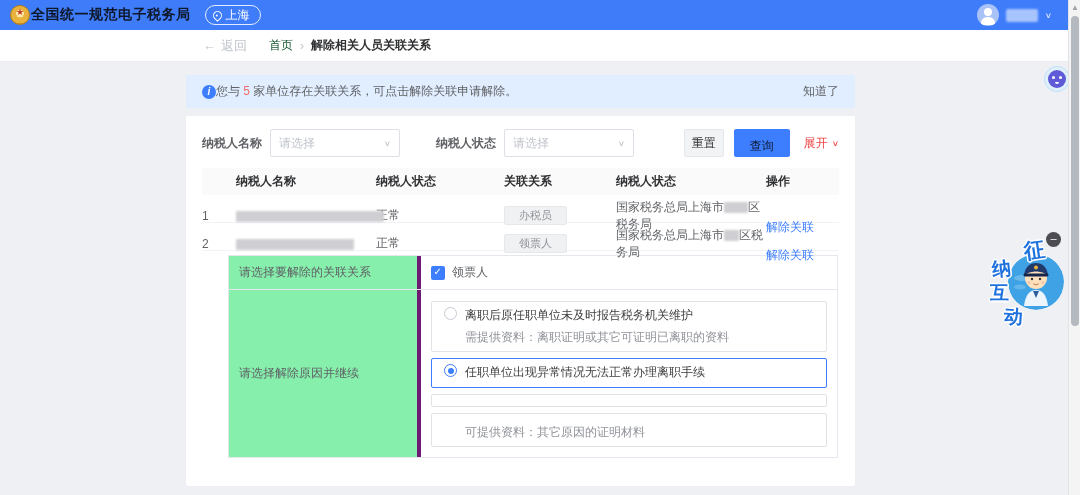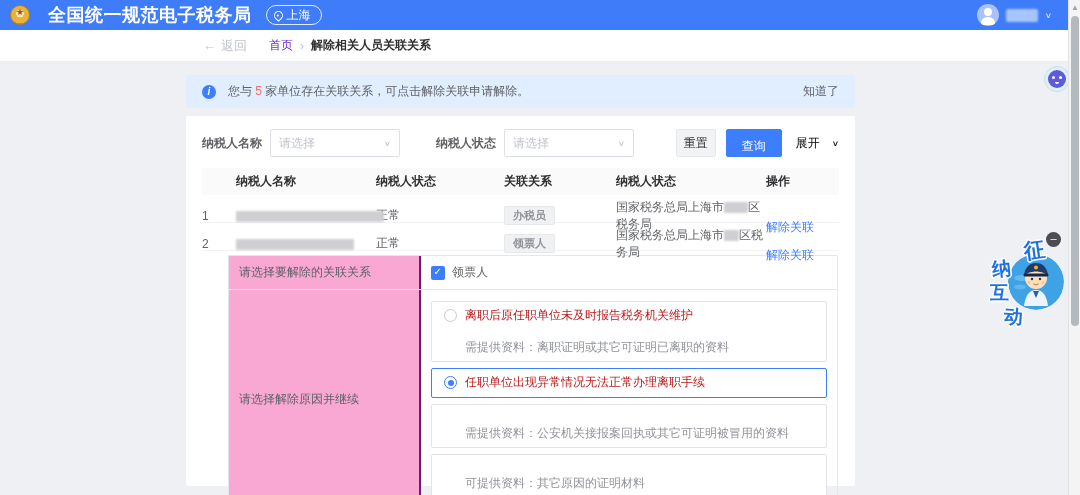--- a/index.html
+++ b/index.html
@@ -10,21 +10,21 @@
     font-size:12px; color:#606266; background:#eef0f4;
   }
   
   .topbar { position:absolute; left:0; top:0; width:1080px; height:30px;
     background:#3e7cfa; display:flex; align-items:center; padding:0 10px; z-index:5; }
   .emblem { width:20px; height:20px; border-radius:50%;
     background:radial-gradient(circle at 50% 42%, #ffe9a8 0 28%, #e8b23c 29% 70%, #c98f1f 71%);
     border:1px solid #b3801a; position:relative; flex:0 0 auto; }
   .emblem::after { content:"★"; position:absolute; left:0; right:0; top:1px;
     text-align:center; font-size:9px; color:#c0392b; }
-  .app-title { color:#ffffff; font-size:18px; font-weight:bold; margin-left:18px; letter-spacing:.5px; }
+  .app-title { color:#0f172a; font-size:14px; font-weight:bold; margin-left:1px; letter-spacing:.5px; }
   .loc-pill { margin-left:14px; height:20px; border:1px solid rgba(255,255,255,.85);
     border-radius:10px; display:flex; align-items:center; padding:0 10px 0 7px;
     color:#fff; font-size:12px; gap:4px; cursor:pointer; }
   .pin { width:9px; height:9px; border:1.5px solid #fff; border-radius:50% 50% 50% 0;
     transform:rotate(-45deg); position:relative; }
   .pin::after { content:""; position:absolute; left:2px; top:2px; width:2px; height:2px;
     border-radius:50%; background:#fff; }
   .top-right { margin-left:auto; display:flex; align-items:center; gap:7px; padding-right:18px; }
   .avatar { width:22px; height:22px; border-radius:50%; background:#a9c3f8;
     position:relative; overflow:hidden; }
@@ -32,85 +32,85 @@
     border-radius:50%; background:#fff; }
   .avatar::after { content:""; position:absolute; left:4px; top:13px; width:14px; height:8px;
     border-radius:7px 7px 2px 2px; background:#fff; }
   .user-redacted { width:32px; height:13px; border-radius:2px;
     background:rgba(255,255,255,.55); filter:blur(1px); }
   .chev-white { color:#dbe6ff; font-size:10px; transform:scaleY(.8); }
   
   .crumbbar { position:absolute; left:0; top:30px; width:1080px; height:32px; background:#fff;
     border-bottom:1px solid #ebedf0; display:flex; align-items:center; padding-left:203px; }
   .back { color:#c0c4cc; display:flex; align-items:center; gap:5px; cursor:pointer; font-size:13px; }
-  .crumb-home { margin-left:22px; color:#6d28d9; cursor:pointer; }
+  .crumb-home { margin-left:22px; color:#14532d; cursor:pointer; }
   .crumb-sep { margin:0 7px; color:#c0c4cc; }
   .crumb-cur { color:#303133; font-weight:bold; }
   
   .notice { position:absolute; left:186px; top:75px; width:669px; height:33px;
     background:#e1eeff; border-radius:2px; display:flex; align-items:center; padding:0 16px; }
   .info-ic { width:14px; height:14px; border-radius:50%; background:#3d7eff; color:#fff;
     font-size:10px; font-weight:bold; text-align:center; line-height:14px; flex:0 0 auto;
     font-style:italic; }
-  .notice-text { margin-left:12px; color:#606266; }
+  .notice-text { margin-left:0; color:#606266; }
   .count-red { color:#f56c6c; }
   .know-btn { margin-left:auto; color:#606266; cursor:pointer; }
   
   .card { position:absolute; left:186px; top:116px; width:669px; height:370px; background:#fff;
     border-radius:2px; padding:0 16px; }
   
   .filter-row { display:flex; align-items:center; height:52px; padding-top:2px; }
   .f-label { color:#606266; font-weight:bold; margin-right:8px; white-space:nowrap; }
   .f-label.second { margin-left:36px; }
   .f-select { width:130px; height:28px; border:1px solid #dcdfe6; border-radius:2px;
     display:flex; align-items:center; padding:0 8px; color:#c0c4cc; cursor:pointer;
     justify-content:space-between; }
   .sel-chev { color:#c0c4cc; font-size:10px; transform:scaleY(.8); }
   .btn-reset { margin-left:auto; height:28px; padding:0 7px; background:#f2f3f5;
     border:1px solid #e4e7ed; border-radius:2px; color:#303133; cursor:pointer; font-size:12px; }
   .btn-primary { margin-left:10px; height:28px; padding:8px 15px; background:#3d7eff;
-    border:1px solid #3d7eff; border-radius:2px; color:#ffffff; cursor:pointer; font-size:12px; }
-  .link-expand { margin-left:14px; color:#000000; cursor:pointer; display:flex;
-    align-items:center; gap:12px; }
+    border:1px solid #3d7eff; border-radius:2px; color:#0f172a; cursor:pointer; font-size:12px; }
+  .link-expand { margin-left:14px; color:#ef4444; cursor:pointer; display:flex;
+    align-items:center; gap:4px; }
   .blue-chev { font-size:10px; transform:scaleY(.8); }
   
   .tbl-grid { display:grid; grid-template-columns:34px 140px 128px 112px 150px 71px;
     align-items:center; }
   .tbl-head { height:27px; background:#fafafa; color:#303133; font-weight:bold; }
   .tbl-row { height:28px; border-bottom:1px solid #f0f2f5; color:#606266; }
   .badge { display:inline-block; background:#f0f1f3; border:1px solid #e6e8eb; color:#909399;
-    border-radius:2px; padding:1px 8px; font-size:11px;font-weight:bold; }
+    border-radius:2px; padding:1px 14px; font-size:11px; }
   .link-blue { color:#3d7eff; cursor:pointer;margin-top:24px; }
   .redact { display:inline-block; height:11px; border-radius:1px; background:#cfcfd3;
     filter:blur(1.2px); vertical-align:middle; }
   .rw150 { width:148px; } .rw118 { width:118px; } .rw24 { width:24px; } .rw16 { width:15px; }
   
   .panel { margin-left:26px; margin-top:4px; width:610px; border:1px solid #e4e7ed; }
   .p-row { display:grid; grid-template-columns:192px 1fr; }
   .p-row.first { border-bottom:1px solid #e4e7ed; }
-  .p-label { background:#f9a8d4; border-right:2px solid #701a75; color:#606266;
+  .p-label { background:#86efac; border-right:4px solid #701a75; color:#606266;
     display:flex; align-items:center; padding-left:10px; }
   .p-val-a { height:33px; display:flex; align-items:center; padding-left:10px; }
   .p-val-b { padding:11px 10px 10px 10px; }
   .checkbox { width:14px; height:14px; background:#3d7eff; border-radius:2px; position:relative;
     cursor:pointer; flex:0 0 auto; }
   .checkbox::after { content:"✓"; position:absolute; left:2.5px; top:0.5px; color:#fff;
     font-size:10px; font-weight:bold; }
   .cb-label { margin-left:7px; color:#606266; }
   .opt { border:1px solid #e0e3e8; border-radius:2px; padding:5px 12px 6px 12px;
     margin-bottom:6px; cursor:pointer; background:#fff; }
   .opt:last-child { margin-bottom:0; }
   .opt.selected { border-color:#3d7eff;font-family:Liberation Serif, serif; }
-  .opt-title { display:flex; align-items:center; color:#b91c1c; line-height:17px; }
+  .opt-title { display:flex; align-items:flex-start; color:#404040; line-height:17px; }
   .radio { width:13px; height:13px; border:1px solid #c6cad1; border-radius:50%;
     margin-right:8px; flex:0 0 auto; position:relative; background:#fff; }
   .opt.selected .radio { border-color:#3d7eff; }
   .opt.selected .radio::after { content:""; position:absolute; left:2.5px; top:2.5px;
     width:6px; height:6px; border-radius:50%; background:#3d7eff; }
-  .opt-desc { margin-left:21px; margin-top:16px; color:#909399; line-height:15px; }
+  .opt-desc { margin-left:21px; margin-top:6px; color:#909399; line-height:15px; }
   
   .chatbot { position:absolute; left:1044px; top:66px; width:26px; height:26px; border-radius:50%;
     background:#dff0fb; border:1px solid #bfe0f5; display:flex; align-items:center;
     justify-content:center; cursor:pointer; z-index:6; }
   .bot-face { width:18px; height:18px; border-radius:50%; background:#5f5bd8; position:relative; }
   .bot-face::before { content:""; position:absolute; left:4px; top:6px; width:3px; height:3px;
     border-radius:50%; background:#fff; box-shadow:7px 0 0 #fff; }
   .bot-face::after { content:""; position:absolute; left:7px; top:12px; width:4px; height:2px;
     border-radius:0 0 2px 2px; background:#fff; }
   .mascot { position:absolute; left:988px; top:228px; width:86px; height:110px; z-index:6; }
@@ -235,21 +235,20 @@
         </div>
 
         <div class="opt selected">
           <div class="opt-title">
               <span class="radio"></span>
               <span>任职单位出现异常情况无法正常办理离职手续</span>
             </div>
         </div>
 
         <div class="opt">
-          <div class="opt-desc">需提供资料：公安机关接报案回执或其它可证明被冒用的资料</div>
         </div>
 
         <div class="opt">
           <div class="opt-desc">可提供资料：其它原因的证明材料</div>
         </div>
 
       </div>
     </div>
   </div>
 </div>

